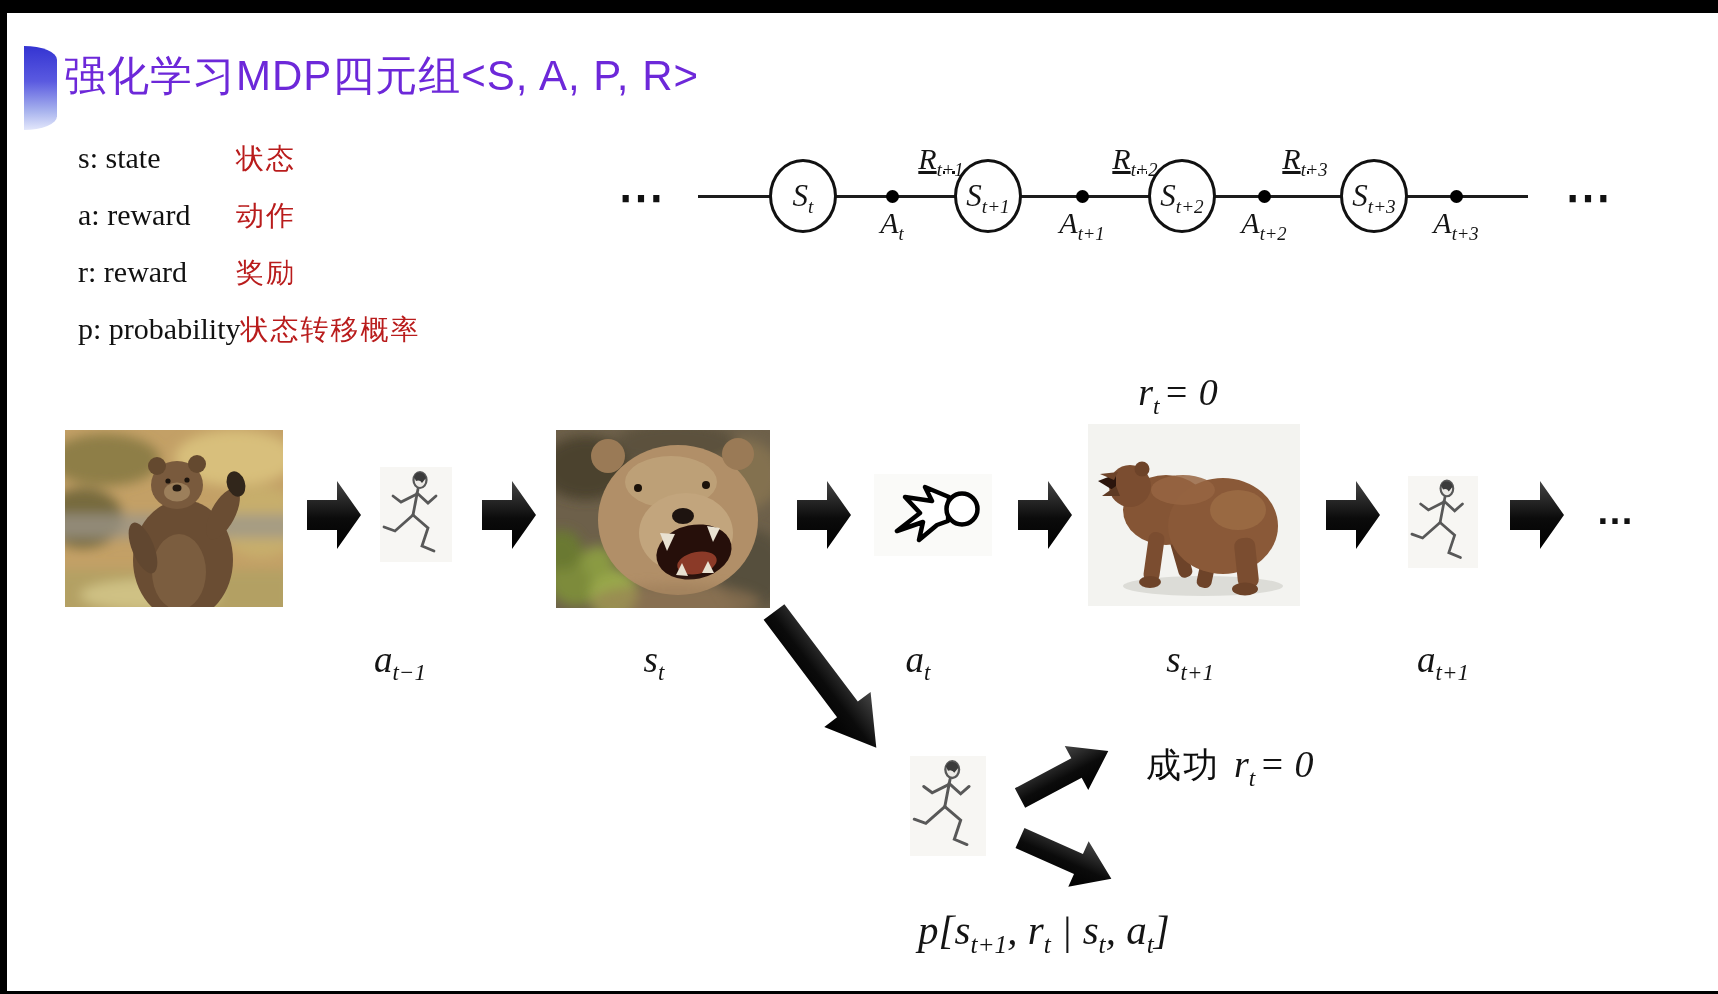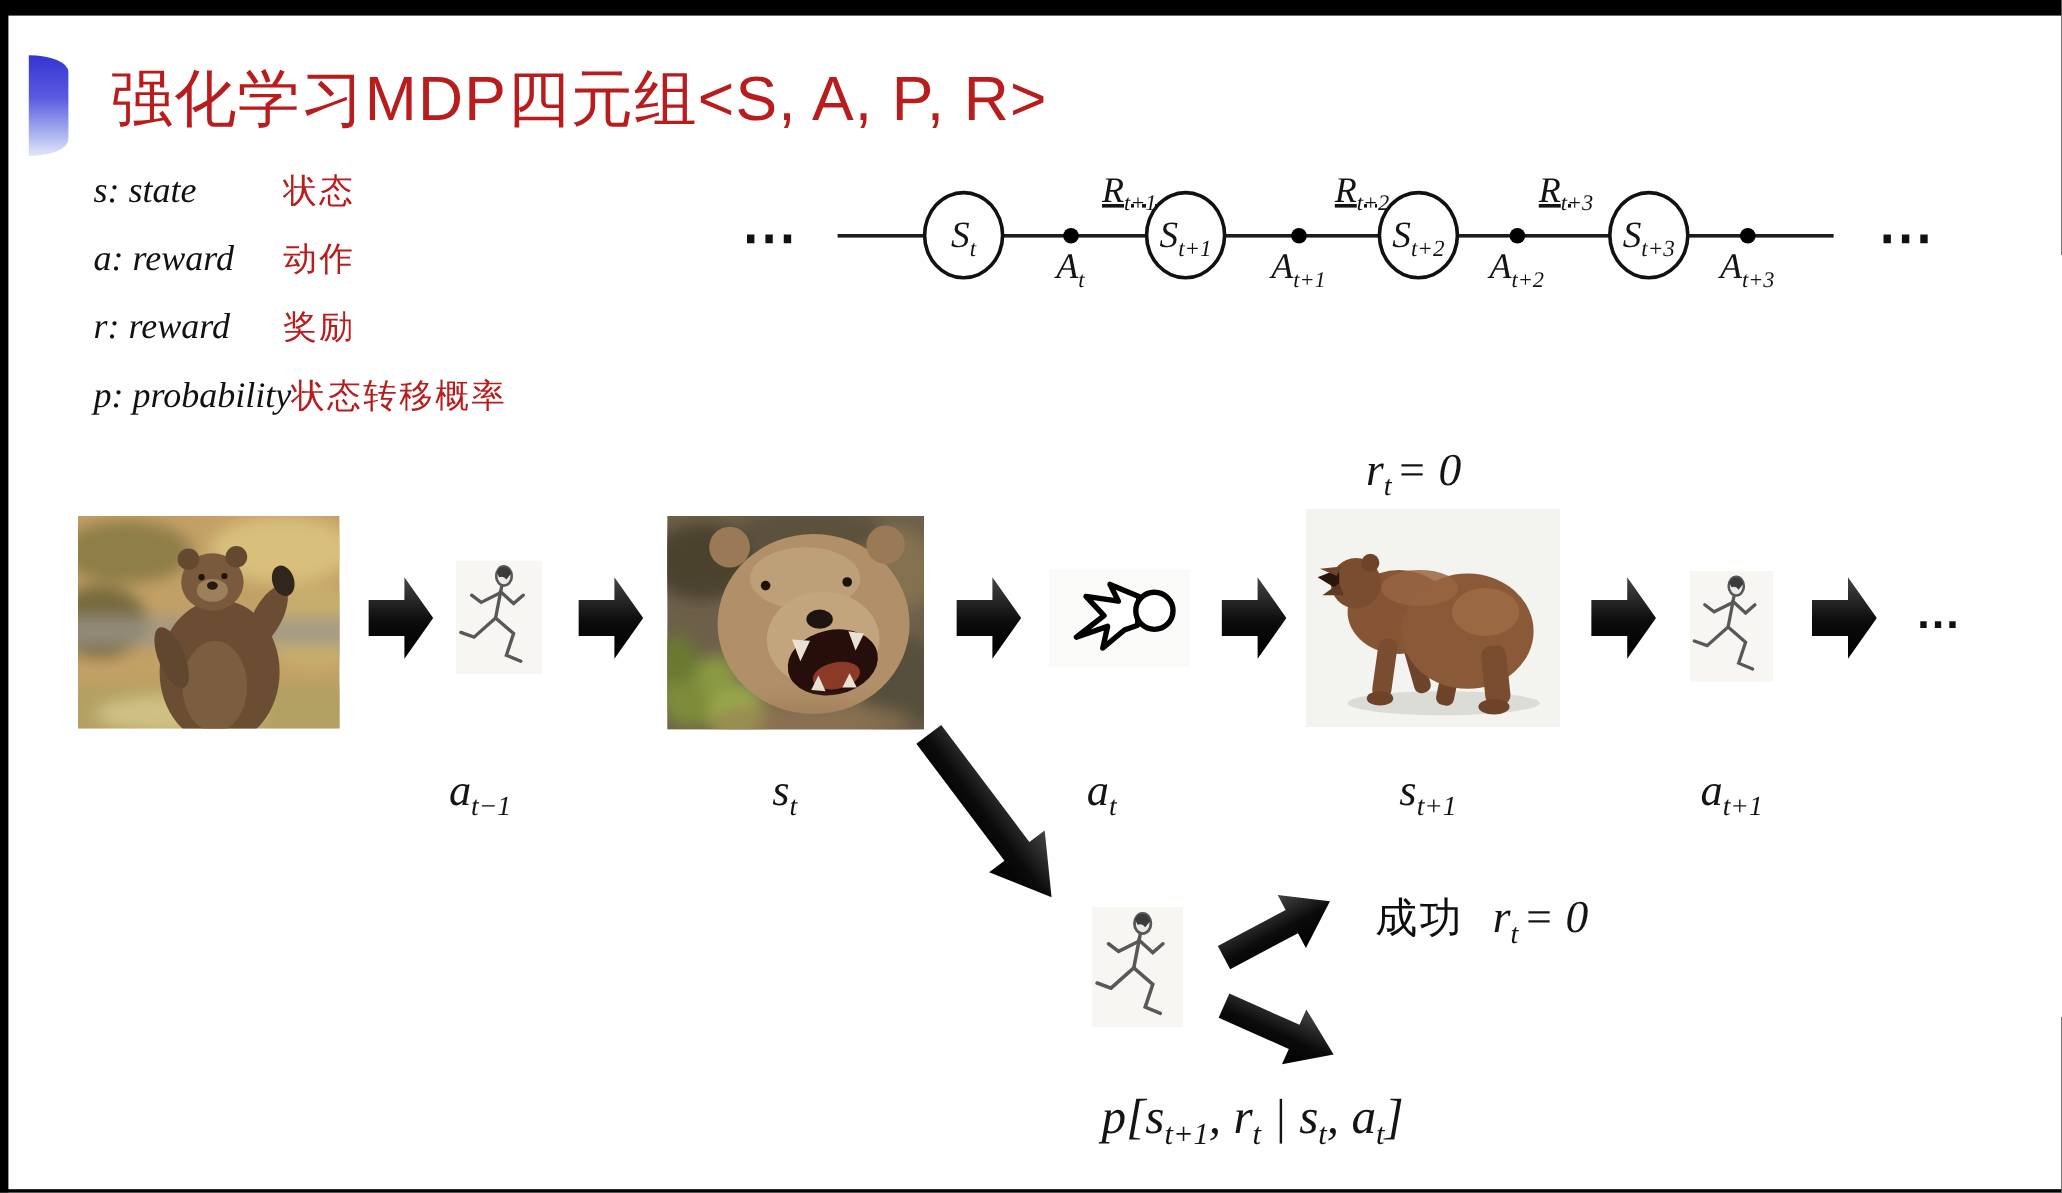--- a/index.html
+++ b/index.html
@@ -6,26 +6,26 @@
   .slide{position:relative;width:1718px;height:994px;background:#ffffff;overflow:hidden;
          font-family:"Liberation Sans",sans-serif;color:#151515;}
   .edge{position:absolute;background:#000;}
   .edge.top{left:0;top:0;width:1718px;height:13px;}
   .edge.left{left:0;top:0;width:7px;height:994px;}
   .edge.bottom{left:0;bottom:0;width:1718px;height:3px;}
 
   .accent{position:absolute;left:24px;top:46px;width:33px;height:84px;
           border-radius:0 100px 100px 0 / 0 50% 50% 0;
           background:linear-gradient(180deg,#3434d2 0%,#5a5ae0 42%,#a9b4ee 78%,#e3e7fb 100%);}
-  .title{position:absolute;left:64px;top:48px;font-size:52px;font-weight:500;
-         color:#b91c1c;letter-spacing:1px;white-space:nowrap;margin-left:28px;}
+  .title{position:absolute;left:64px;top:48px;font-size:42px;font-weight:500;
+         color:#6d28d9;letter-spacing:1px;white-space:nowrap;}
 
   .defs{position:absolute;left:78px;top:140px;}
   .def-row{display:flex;align-items:baseline;height:57px;}
-  .def-en{font-family:"Liberation Serif",serif;font-style:italic;font-size:30px;
+  .def-en{font-family:"Liberation Serif",serif;font-size:30px;
           font-weight:500;min-width:158px;color:#111;}
   .def-zh{font-size:28px;color:#b91c1c;letter-spacing:2px;}
 
   .math{font-family:"Liberation Serif",serif;font-style:italic;color:#141414;}
   .math sub{font-size:62%;font-style:italic;line-height:0;}
   .math .rest{margin-left:4px;font-style:italic;}
 
   .chain{position:absolute;left:590px;top:140px;width:1080px;height:120px;}
   .chain-line{position:absolute;left:108px;top:55px;width:830px;height:3px;background:#1c1c1c;}
   .chain-ell{position:absolute;top:30px;font-family:"Liberation Serif",serif;
@@ -36,21 +36,21 @@
   .sdot{position:absolute;top:50px;width:13px;height:13px;border-radius:50%;background:#000;}
   .alab{position:absolute;top:66px;width:90px;text-align:center;font-size:30px;}
   .rlab{position:absolute;top:2px;width:100px;text-align:center;font-size:30px;text-decoration:underline;}
 
   .fig{position:absolute;}
   .reward-label{position:absolute;width:220px;text-align:center;font-size:38px;}
   .seq-label{position:absolute;width:160px;text-align:center;font-size:37px;}
   .ellipsis-end{position:absolute;font-size:38px;font-weight:bold;color:#111;letter-spacing:2px;}
 
   .branch-line{position:absolute;white-space:nowrap;font-size:38px;}
-  .branch-line .zh{font-size:35px;font-weight:500;color:#0e0e0e;margin-right:24px;letter-spacing:2px;}
+  .branch-line .zh{font-size:35px;font-weight:500;color:#0e0e0e;margin-right:14px;letter-spacing:2px;}
   .formula{position:absolute;font-size:41px;margin-top:24px;}
 </style>
 </head>
 <body>
 
 <svg width="0" height="0" style="position:absolute" aria-hidden="true">
   <defs>
     <linearGradient id="agrad" x1="0" y1="0" x2="0" y2="1">
       <stop offset="0" stop-color="#454545"></stop>
       <stop offset="0.55" stop-color="#0b0b0b"></stop>

